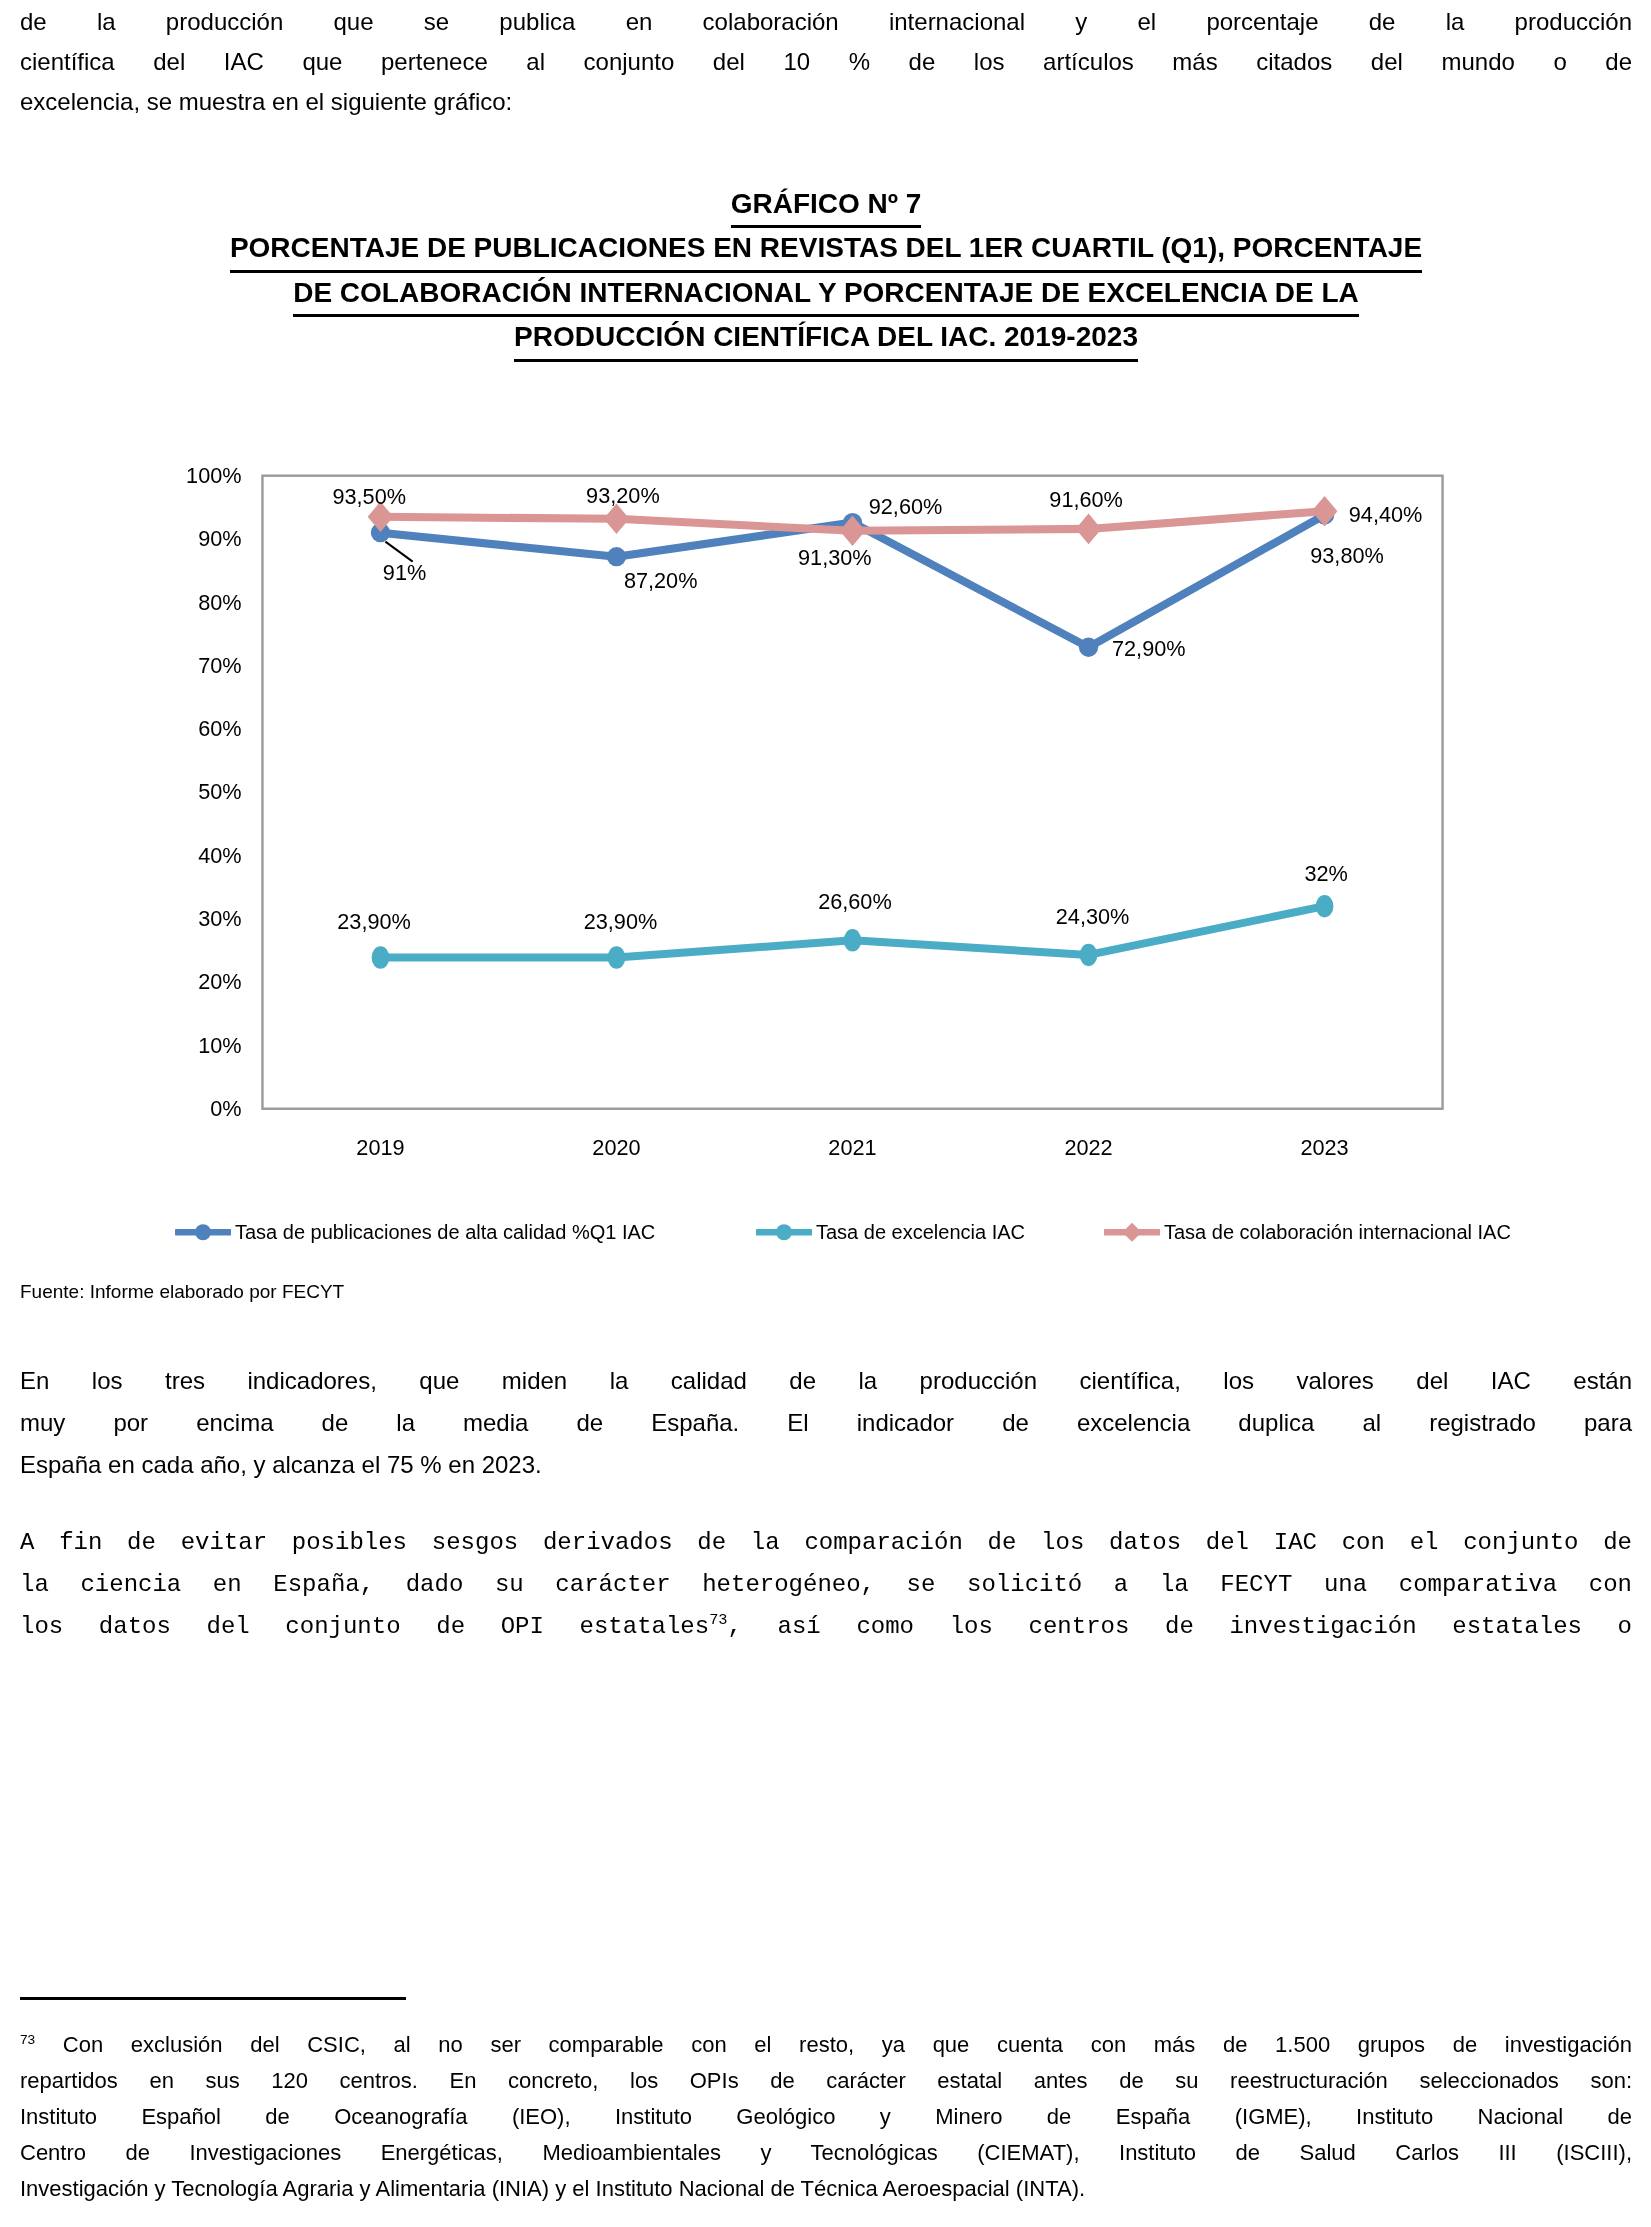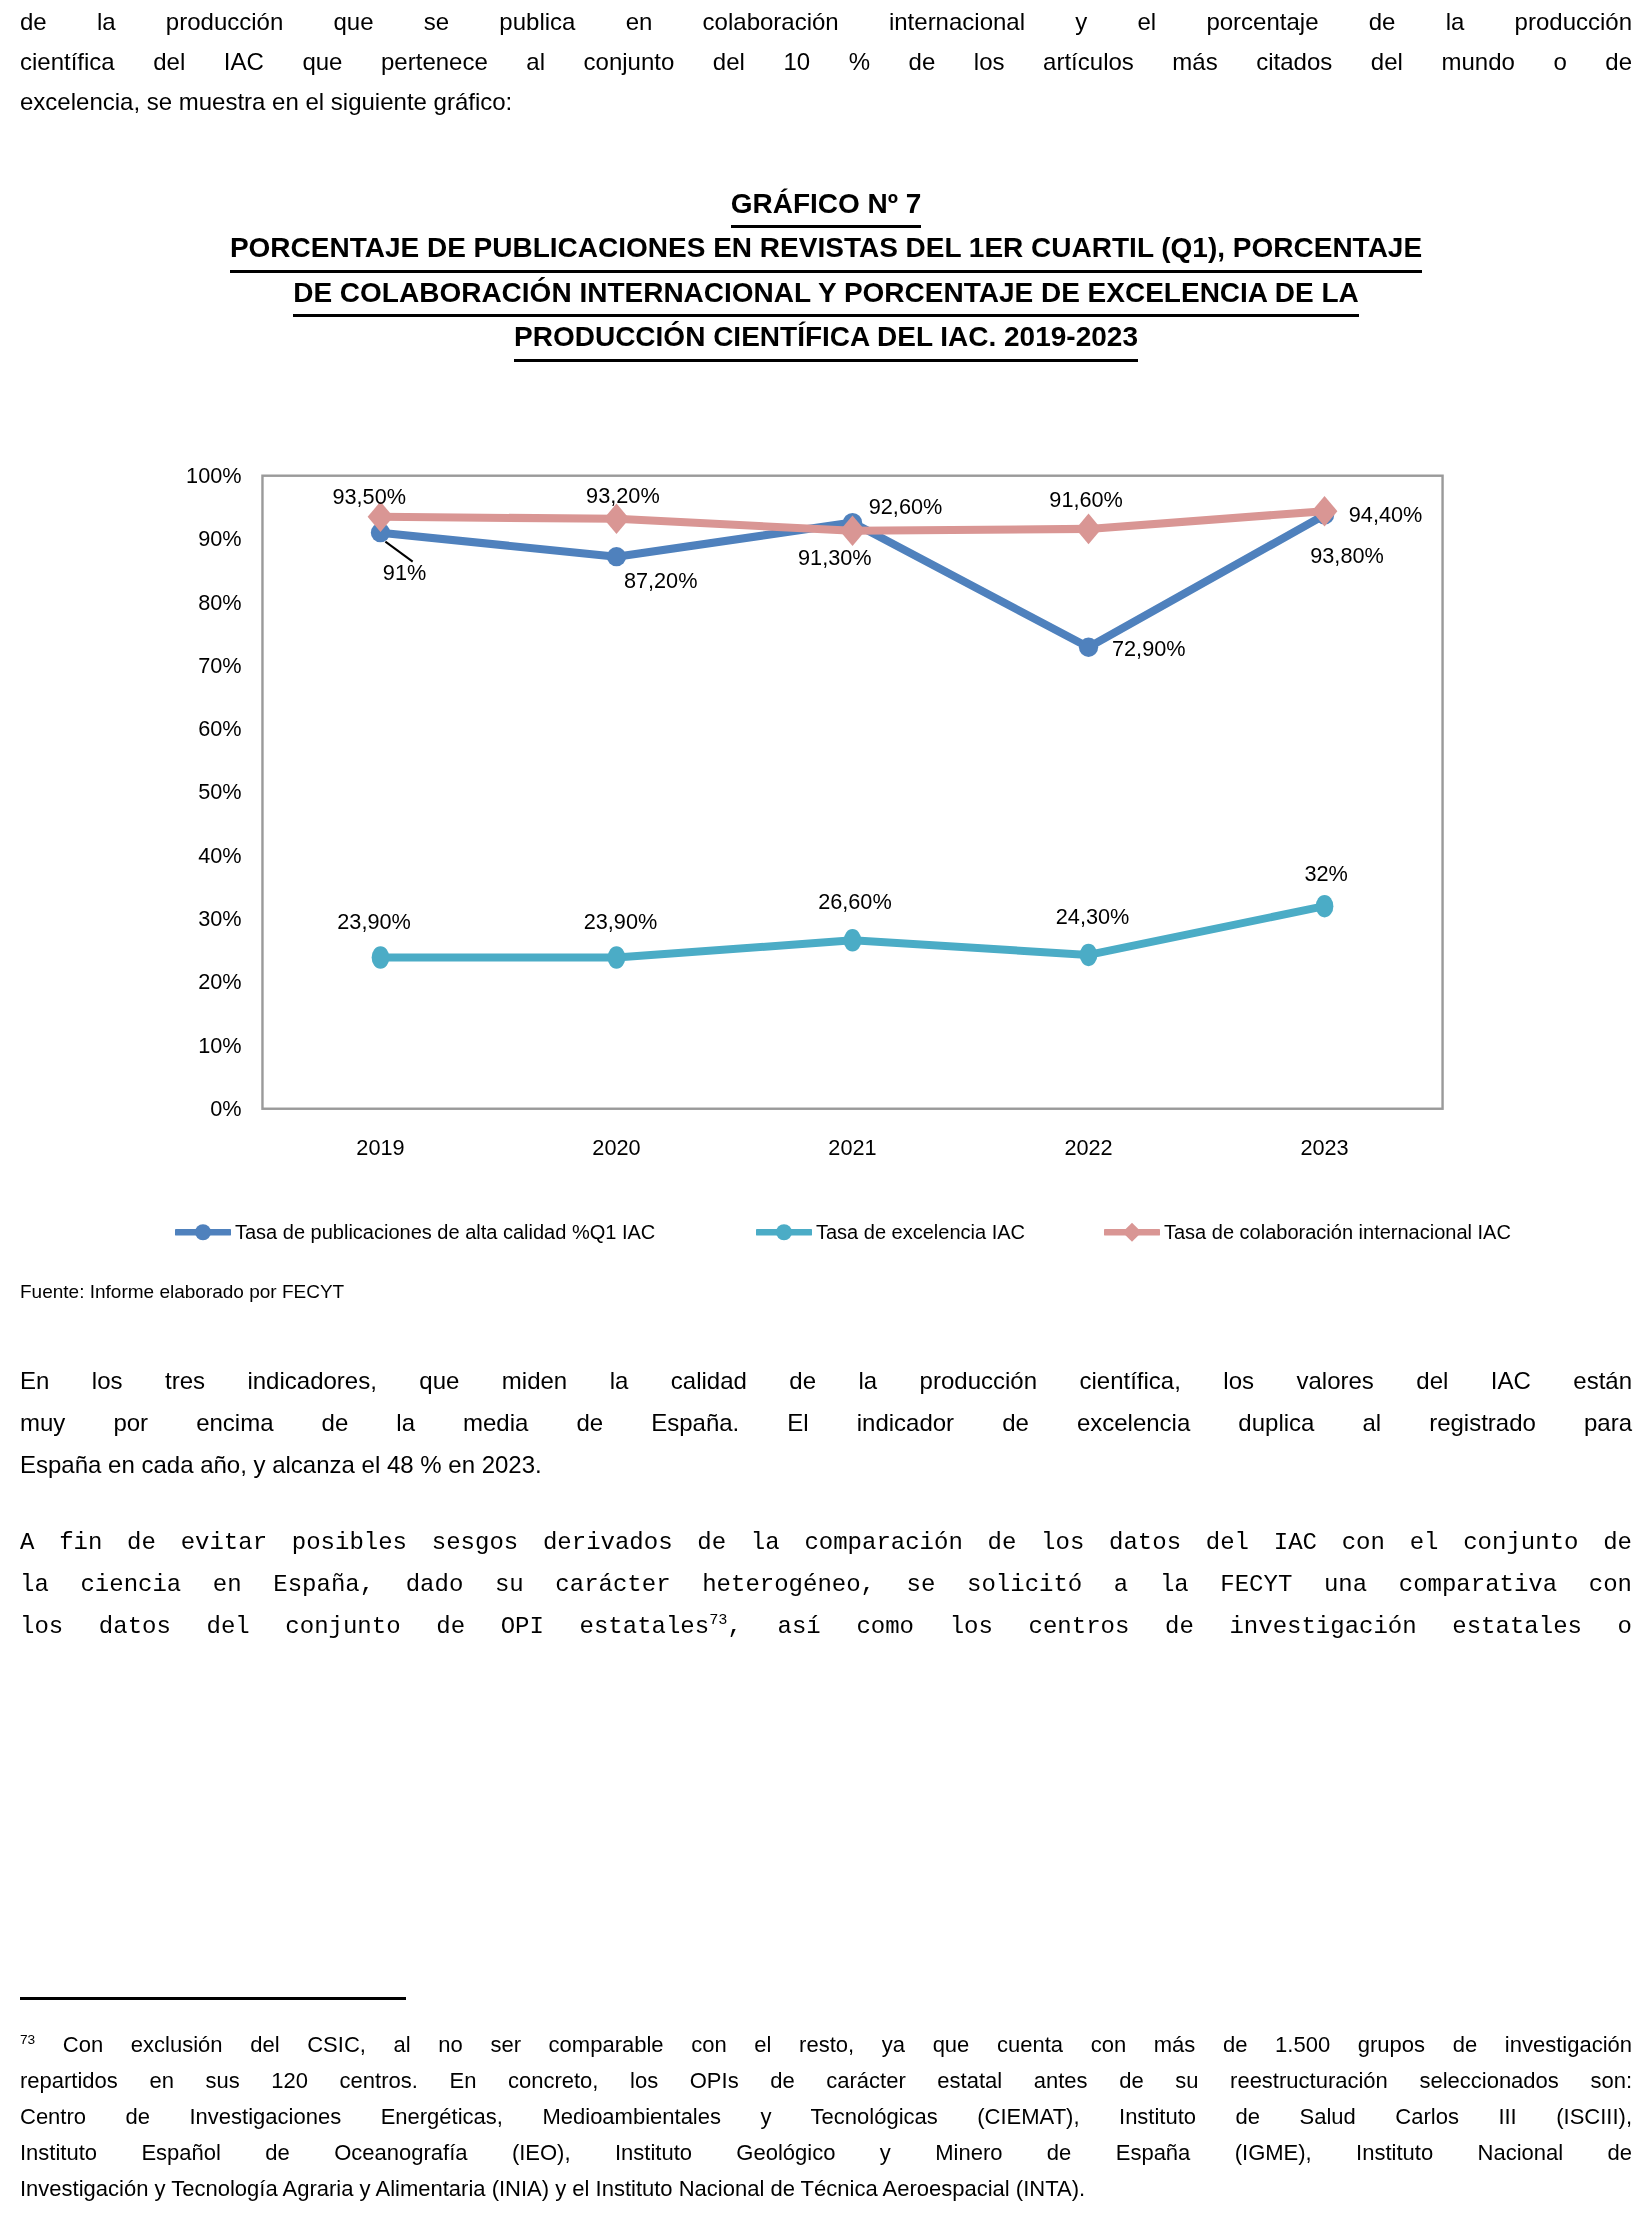--- a/index.html
+++ b/index.html
@@ -156,33 +156,33 @@
         </svg>
       <span>Tasa de colaboración internacional IAC</span>
     </div>
   </div>
 
   <div id="fuente">Fuente: Informe elaborado por FECYT</div>
 
   <div class="para" style="top:1360px; line-height:42px;">
     <div class="ln just">En los tres indicadores, que miden la calidad de la producción científica, los valores del IAC están</div>
     <div class="ln just">muy por encima de la media de España. El indicador de excelencia duplica al registrado para</div>
-    <div class="ln">España en cada año, y alcanza el 48 % en 2023.</div>
+    <div class="ln">España en cada año, y alcanza el 75 % en 2023.</div>
   </div>
 
   <div class="para" style="top:1522px; line-height:42px;font-family:Liberation Mono, monospace;">
     <div class="ln just">A fin de evitar posibles sesgos derivados de la comparación de los datos del IAC con el conjunto de</div>
     <div class="ln just">la ciencia en España, dado su carácter heterogéneo, se solicitó a la FECYT una comparativa con</div>
     <div class="ln just"><span>los datos del conjunto de OPI estatales</span><sup class="ss">73</sup><span>, así como los centros de investigación estatales o</span></div>
   </div>
 
   <div id="footnote-rule"></div>
 
   <div id="footnote">
     <div class="ln just" style="text-align:justify;text-align-last:justify;"><sup class="ss">73</sup><span> Con exclusión del CSIC, al no ser comparable con el resto, ya que cuenta con más de 1.500 grupos de investigación</span></div>
     <div class="ln just" style="text-align:justify;text-align-last:justify;">repartidos en sus 120 centros. En concreto, los OPIs de carácter estatal antes de su reestructuración seleccionados son:</div>
+    <div class="ln just" style="text-align:justify;text-align-last:justify;">Instituto Español de Oceanografía (IEO), Instituto Geológico y Minero de España (IGME), Instituto Nacional de</div>
     <div class="ln just" style="text-align:justify;text-align-last:justify;">Centro de Investigaciones Energéticas, Medioambientales y Tecnológicas (CIEMAT), Instituto de Salud Carlos III (ISCIII),</div>
-    <div class="ln just" style="text-align:justify;text-align-last:justify;">Instituto Español de Oceanografía (IEO), Instituto Geológico y Minero de España (IGME), Instituto Nacional de</div>
     <div class="ln">Investigación y Tecnología Agraria y Alimentaria (INIA) y el Instituto Nacional de Técnica Aeroespacial (INTA).</div>
   </div>
 
 </div>
 
 
 </body></html>

